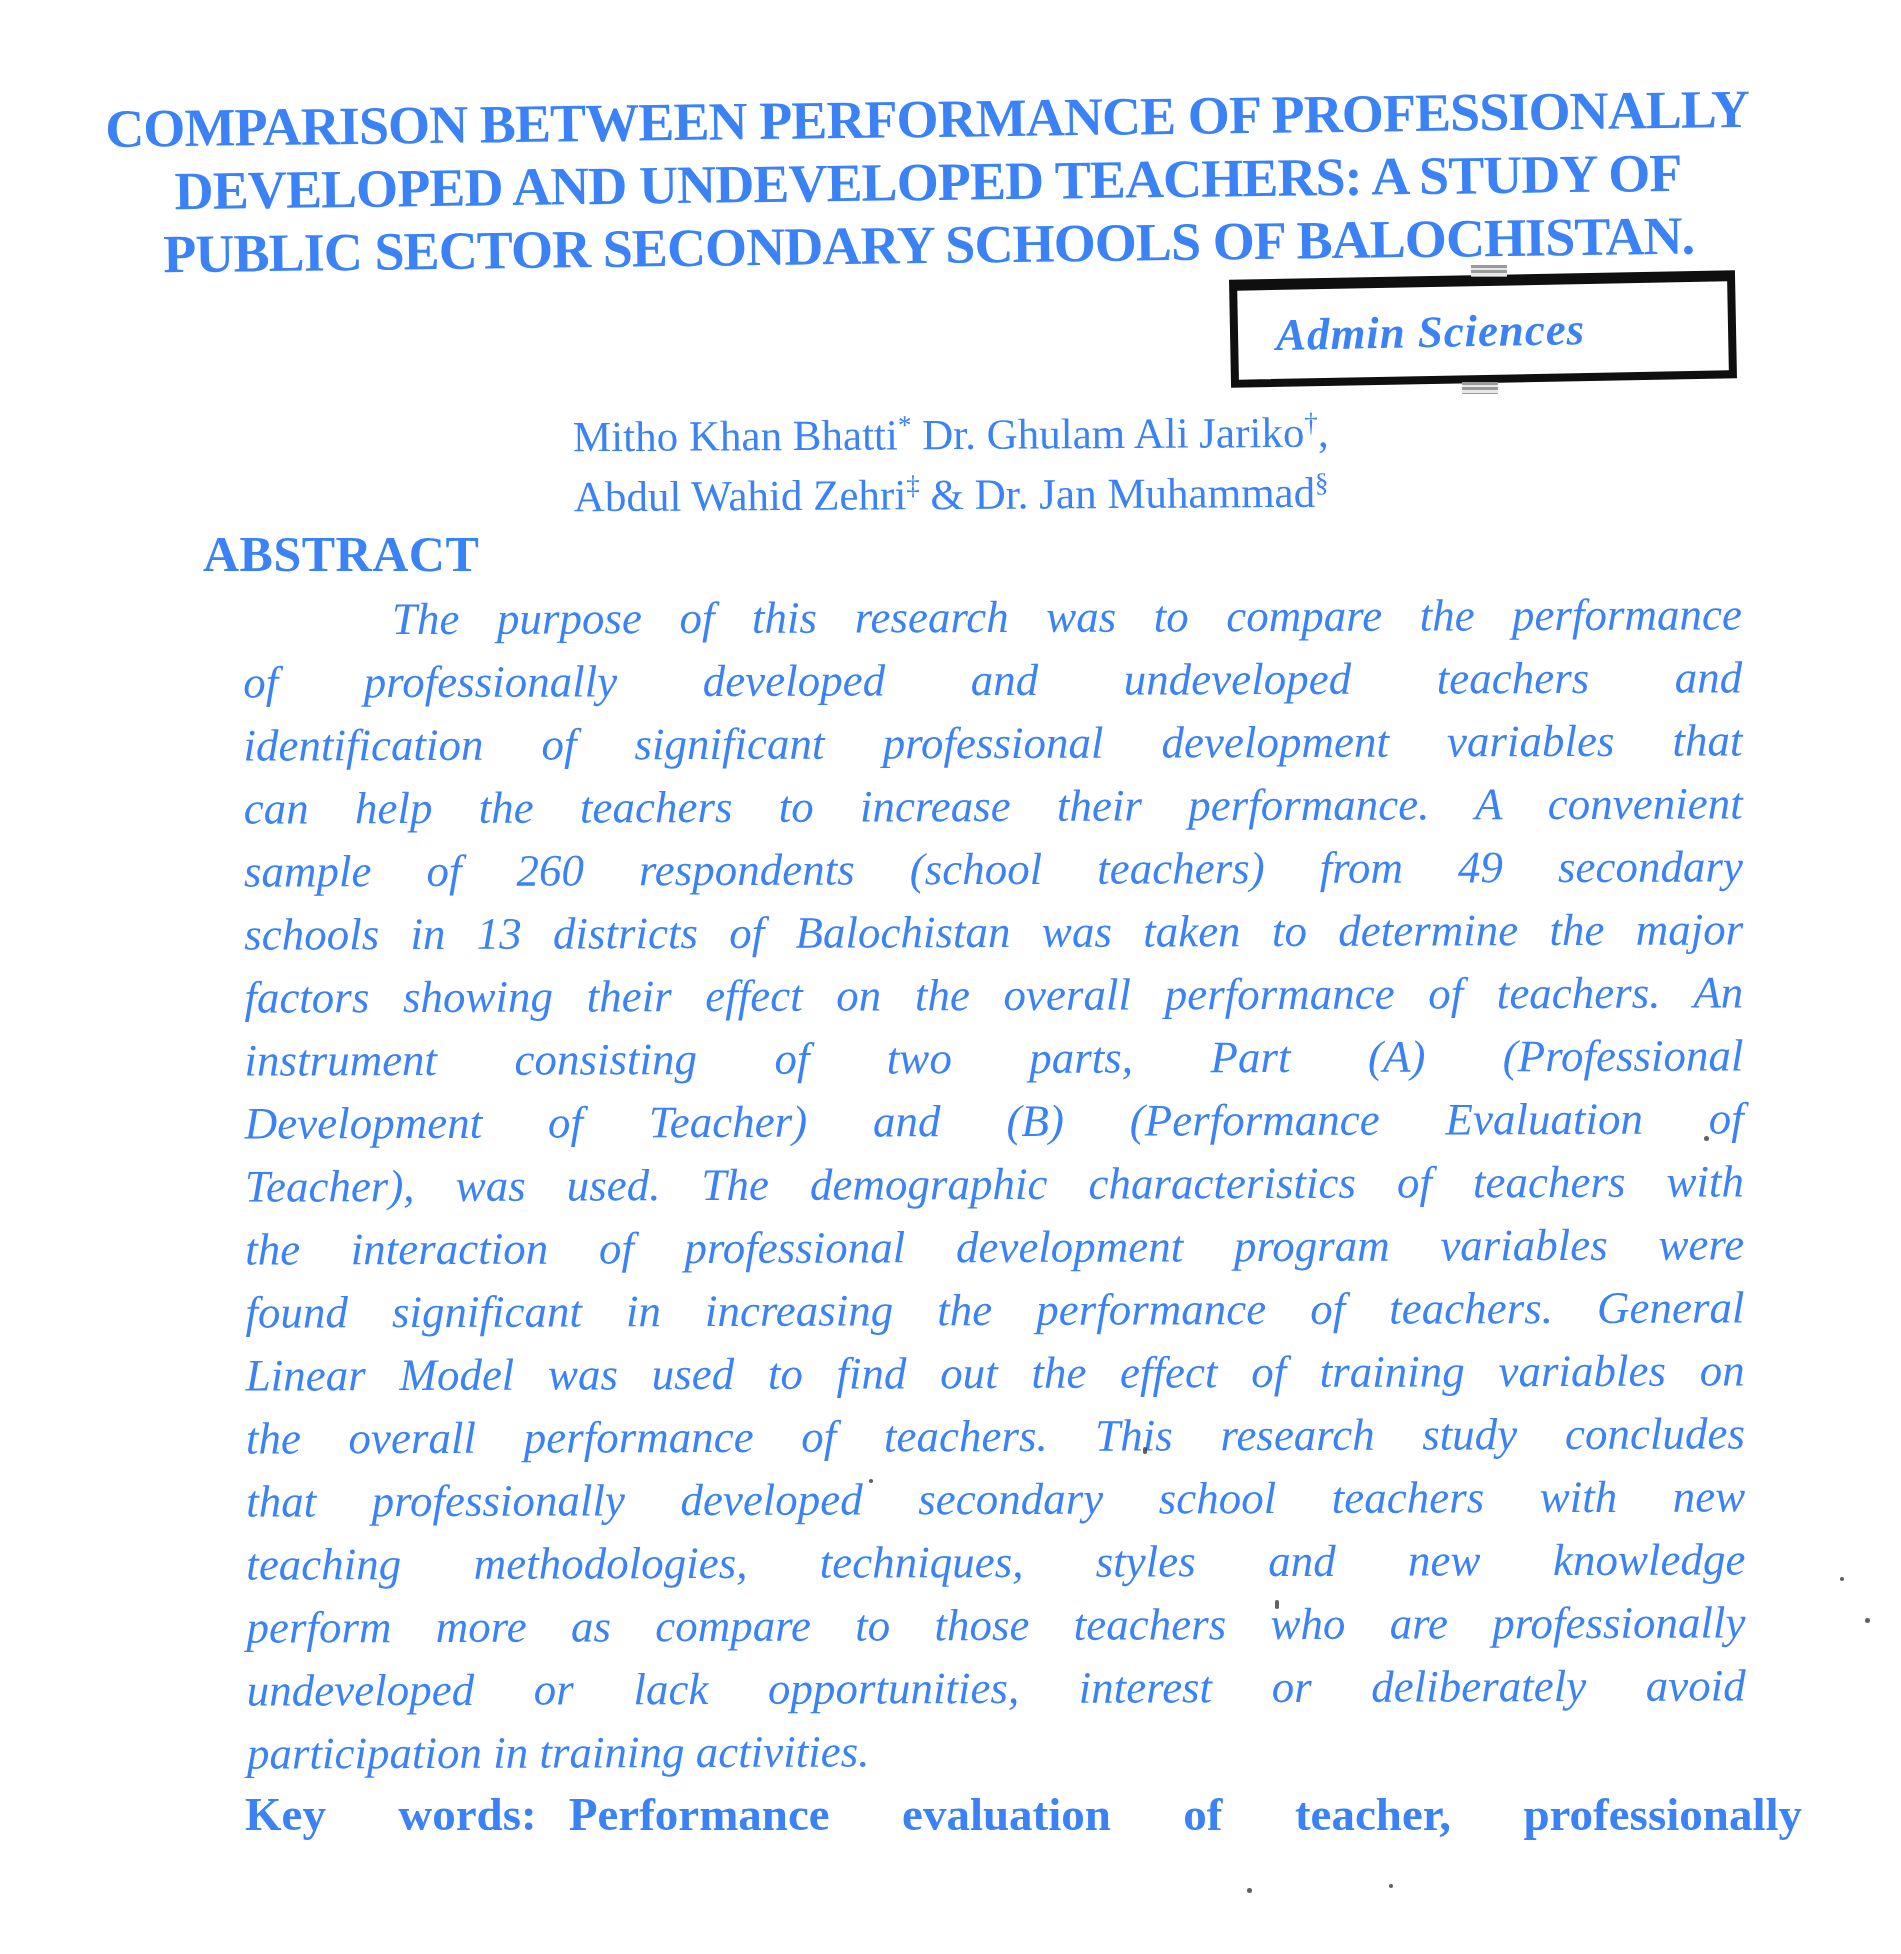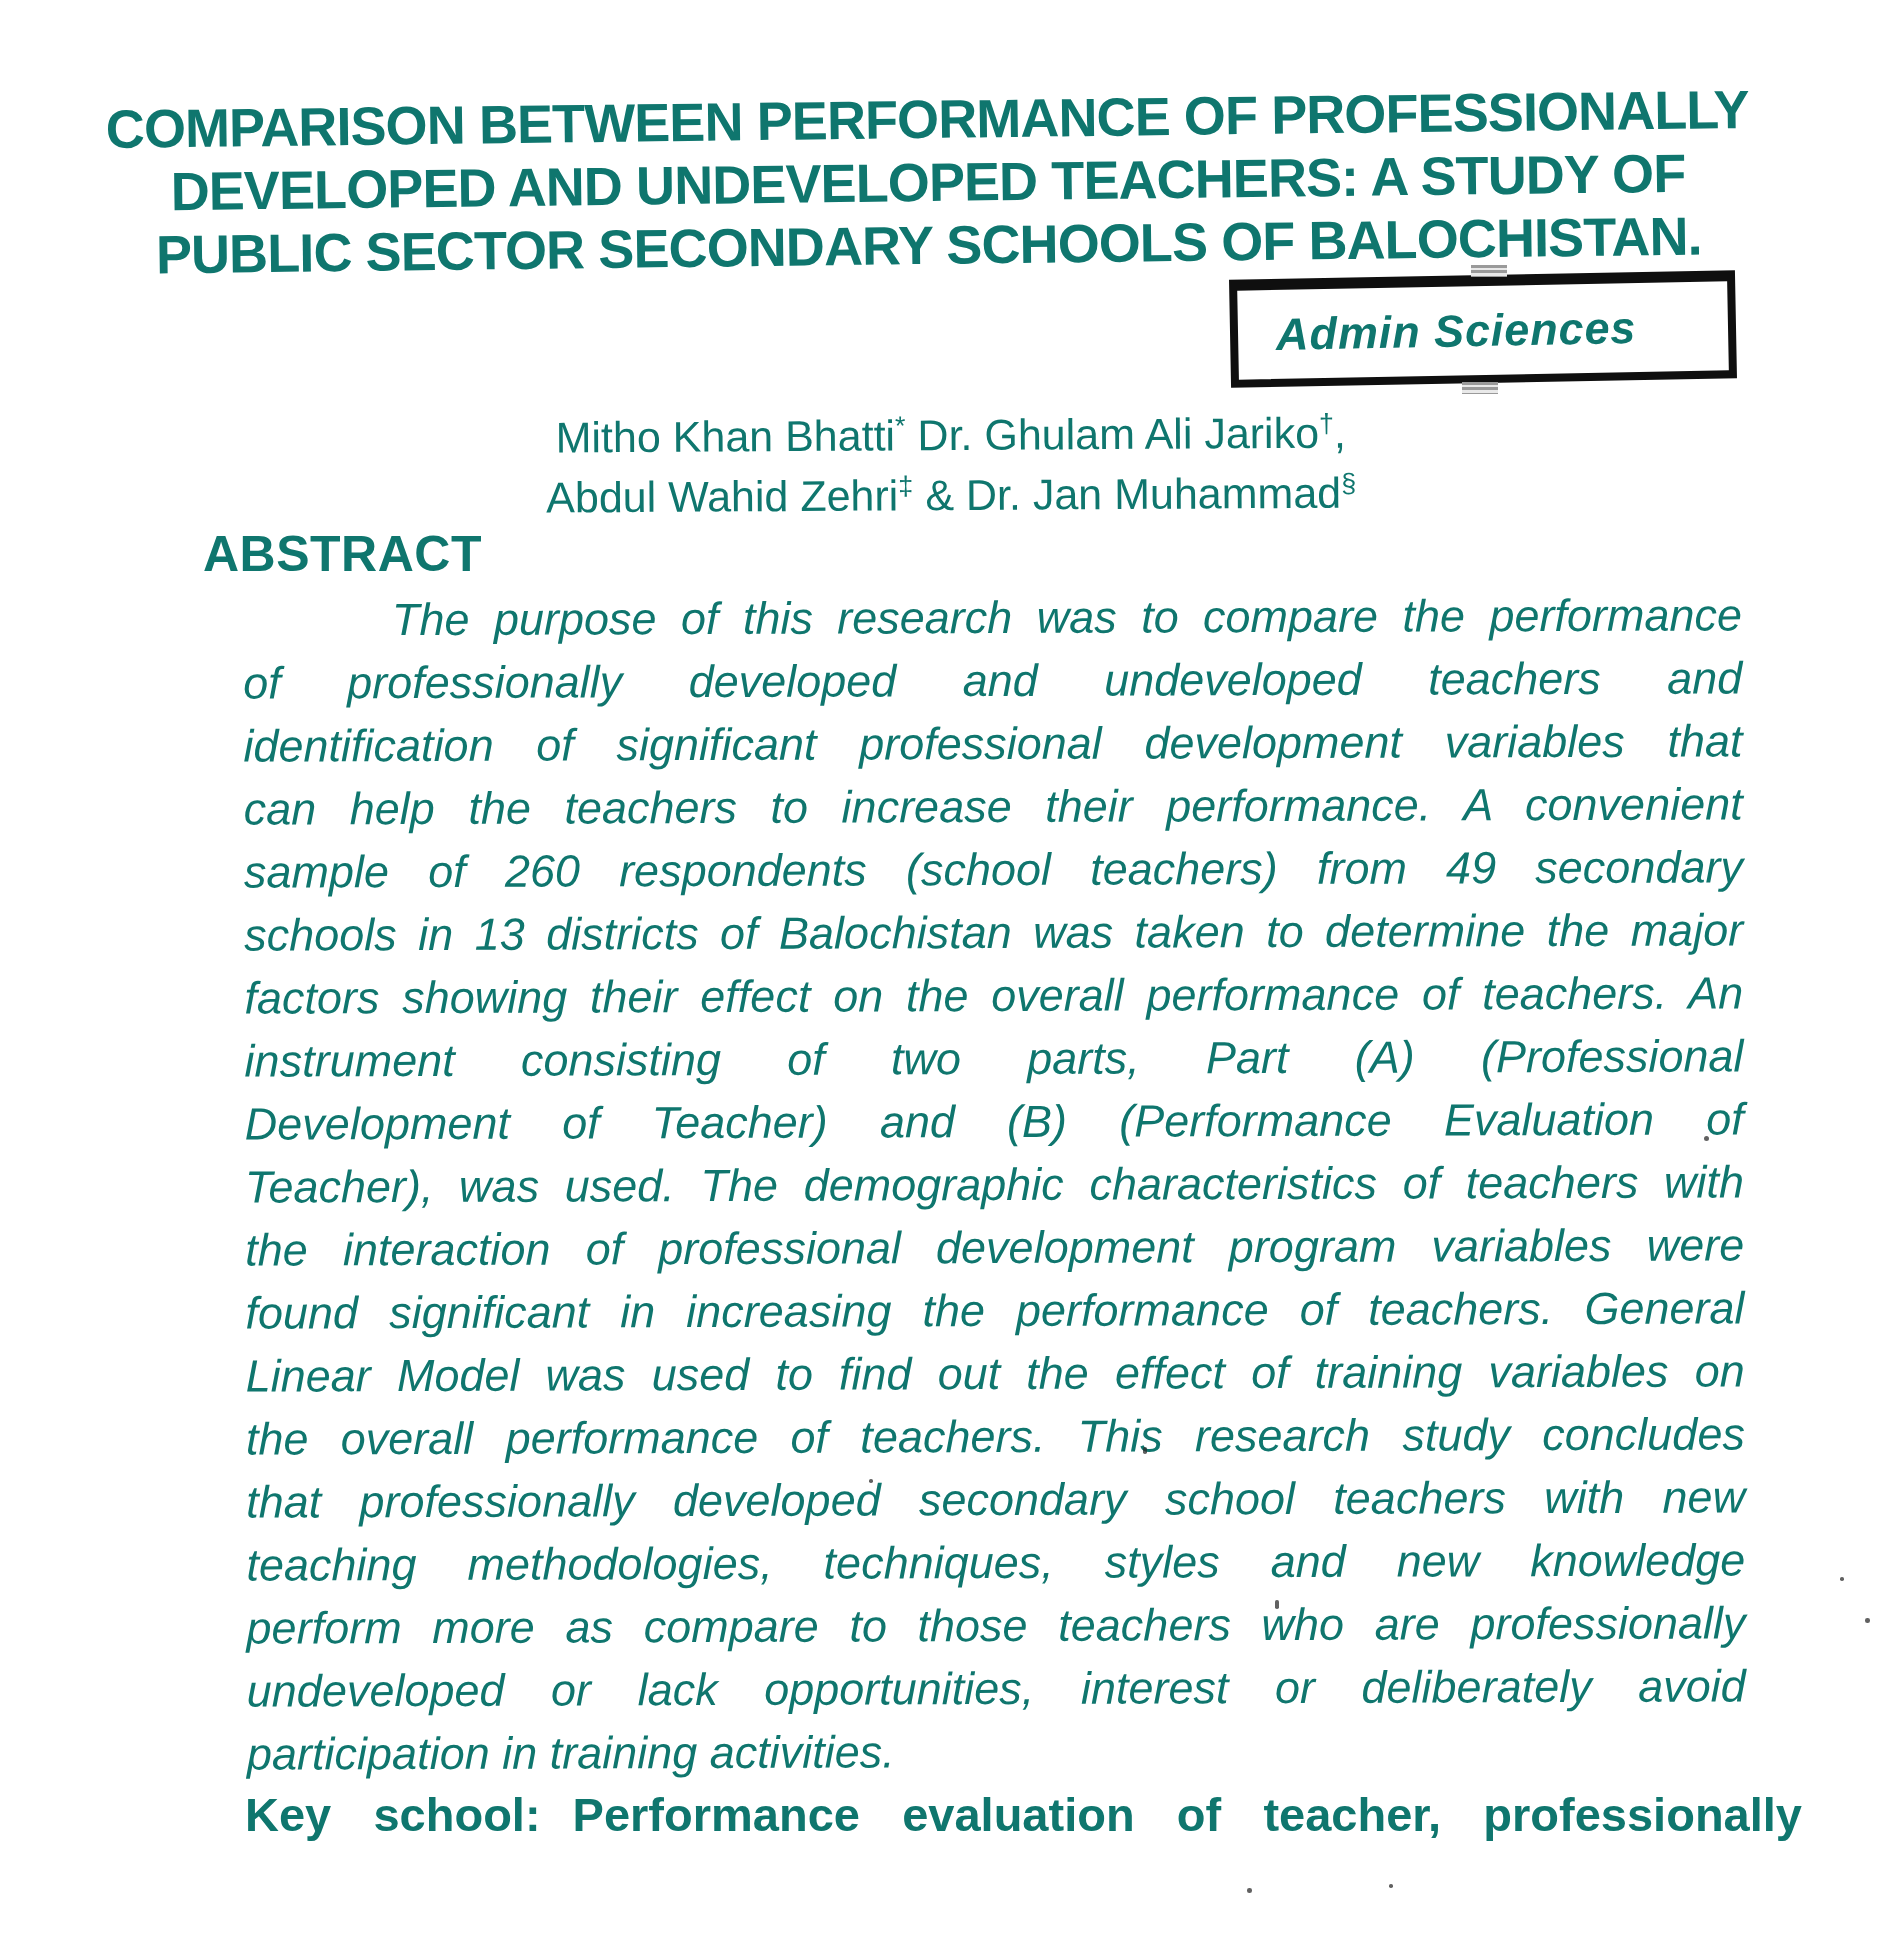--- a/index.html
+++ b/index.html
@@ -1,22 +1,22 @@
 <!DOCTYPE html>
 <html style="font-size:14.4px"><head>
 <meta charset="utf-8">
 <style>
   html, body { margin: 0; padding: 0; background: #ffffff; }
   .page {
     position: relative;
     width: 1902px;
     height: 1915px;
     background: #ffffff;
-    font-family: Liberation Sans, sans-serif;
-    color: #0f766e;
+    font-family: Liberation Serif, serif;
+    color: #3b82f6;
     overflow: hidden;
   }
 
   
   .title-block {
     position: absolute;
     top: 88px;
     left: 0;
     width: 1856px;
     text-align: center;
@@ -169,21 +169,21 @@
     <div class="abstract-line">Linear Model was used to find out the effect of training variables on</div>
     <div class="abstract-line">the overall performance of teachers. This research study concludes</div>
     <div class="abstract-line">that professionally developed secondary school teachers with new</div>
     <div class="abstract-line">teaching methodologies, techniques, styles and new knowledge</div>
     <div class="abstract-line">perform more as compare to those teachers who are professionally</div>
     <div class="abstract-line">undeveloped or lack opportunities, interest or deliberately avoid</div>
     <div class="abstract-line lastline">participation in training activities.</div>
   </div>
 
   <div class="keywords-block">
-    <div class="kw-line1"><span class="kw-label">Key school:</span><span>Performance evaluation of teacher, professionally</span></div>
+    <div class="kw-line1"><span class="kw-label">Key words:</span><span>Performance evaluation of teacher, professionally</span></div>
   </div>
 
   <div class="speck" style="left:1704px; top:1136px; width:5.4px; height:5.4px;"></div>
   <div class="speck" style="left:1865px; top:1618px; width:4.5px; height:4.5px;"></div>
   <div class="speck" style="left:1840px; top:1577px; width:3.6px; height:3.6px;"></div>
   <div class="speck" style="left:1275px; top:1600px; width:3.6px; height:9px; border-radius:1.8px;"></div>
   <div class="speck" style="left:1143px; top:1447px; width:3.6px; height:7.2px; border-radius:1.8px;"></div>
   <div class="speck" style="left:869px; top:1479px; width:3.6px; height:3.6px;"></div>
   <div class="speck" style="left:1247px; top:1888px; width:4.5px; height:4.5px;"></div>
   <div class="speck" style="left:1389px; top:1884px; width:3.6px; height:3.6px;"></div>

